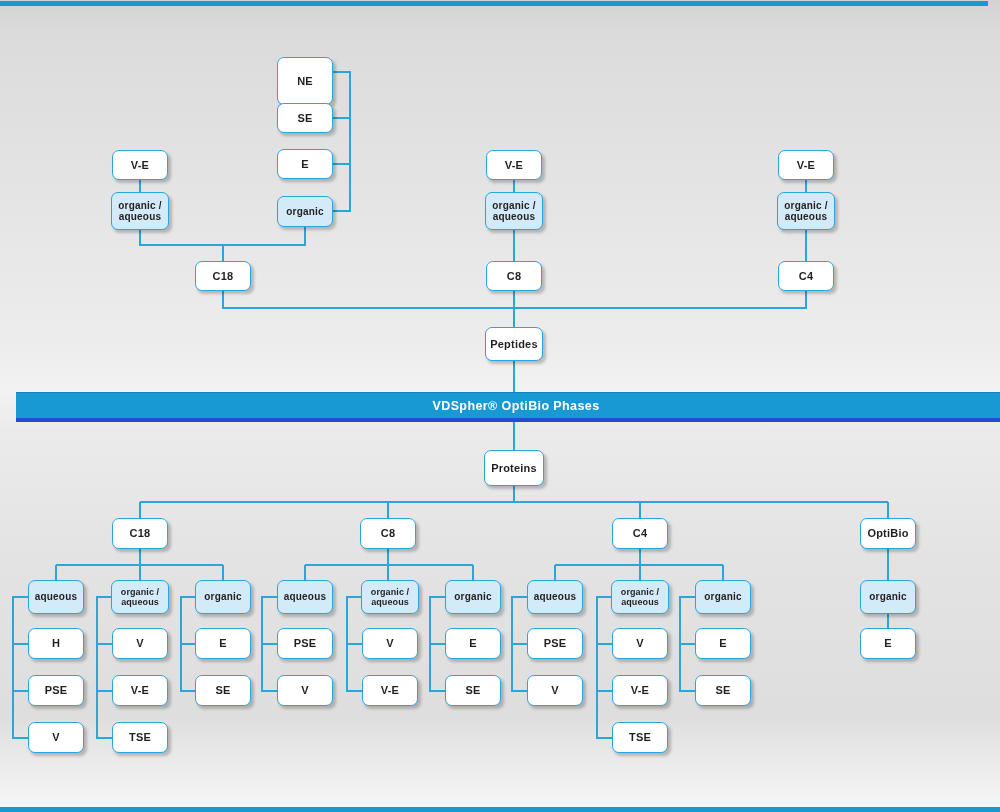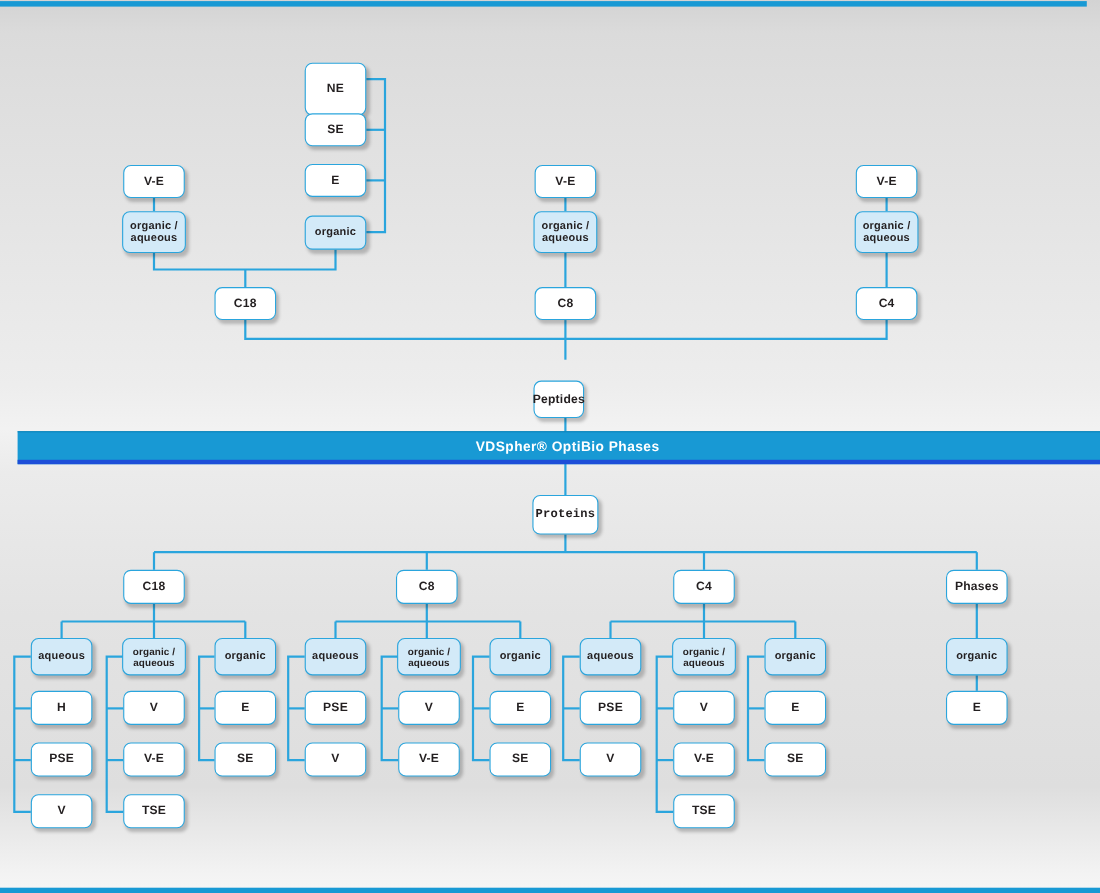--- a/index.html
+++ b/index.html
@@ -102,26 +102,26 @@
 aqueous</div>
     <div class="node" style="left: 486px; top: 150px; width: 56px; height: 30px;">V-E</div>
     <div class="node tint small" style="left: 485px; top: 192px; width: 58px; height: 38px;">organic /
 aqueous</div>
     <div class="node" style="left: 778px; top: 150px; width: 56px; height: 30px;">V-E</div>
     <div class="node tint small" style="left: 777px; top: 192px; width: 58px; height: 38px;">organic /
 aqueous</div>
     <div class="node" style="left: 195px; top: 261px; width: 56px; height: 30px;">C18</div>
     <div class="node" style="left: 486px; top: 261px; width: 56px; height: 30px;">C8</div>
     <div class="node" style="left: 778px; top: 261px; width: 56px; height: 30px;">C4</div>
-    <div class="node" style="left: 485px; top: 327px; width: 46px; height: 34px; margin-top: 19px;">Peptides</div>
-    <div class="node" style="left: 484px; top: 450px; width: 60px; height: 36px; font-family: Liberation Mono, monospace;">Proteins</div>
+    <div class="node" style="left: 485px; top: 327px; width: 58px; height: 34px;">Peptides</div>
+    <div class="node" style="left: 484px; top: 450px; width: 60px; height: 36px;">Proteins</div>
     <div class="node" style="left: 112px; top: 518px; width: 56px; height: 31px;">C18</div>
     <div class="node" style="left: 360px; top: 518px; width: 56px; height: 31px;">C8</div>
     <div class="node" style="left: 612px; top: 518px; width: 56px; height: 31px;">C4</div>
-    <div class="node" style="left: 860px; top: 518px; width: 56px; height: 31px;">Phases</div>
+    <div class="node" style="left: 860px; top: 518px; width: 56px; height: 31px;">OptiBio</div>
     <div class="node tint small" style="left: 28px; top: 580px; width: 56px; height: 34px;">aqueous</div>
     <div class="node tint small xsmall" style="left: 111px; top: 580px; width: 58px; height: 34px;">organic /
 aqueous</div>
     <div class="node tint small" style="left: 195px; top: 580px; width: 56px; height: 34px;">organic</div>
     <div class="node" style="left: 28px; top: 628px; width: 56px; height: 31px;">H</div>
     <div class="node" style="left: 28px; top: 675px; width: 56px; height: 31px;">PSE</div>
     <div class="node" style="left: 28px; top: 722px; width: 56px; height: 31px;">V</div>
     <div class="node" style="left: 112px; top: 628px; width: 56px; height: 31px;">V</div>
     <div class="node" style="left: 112px; top: 675px; width: 56px; height: 31px;">V-E</div>
     <div class="node" style="left: 112px; top: 722px; width: 56px; height: 31px;">TSE</div>

